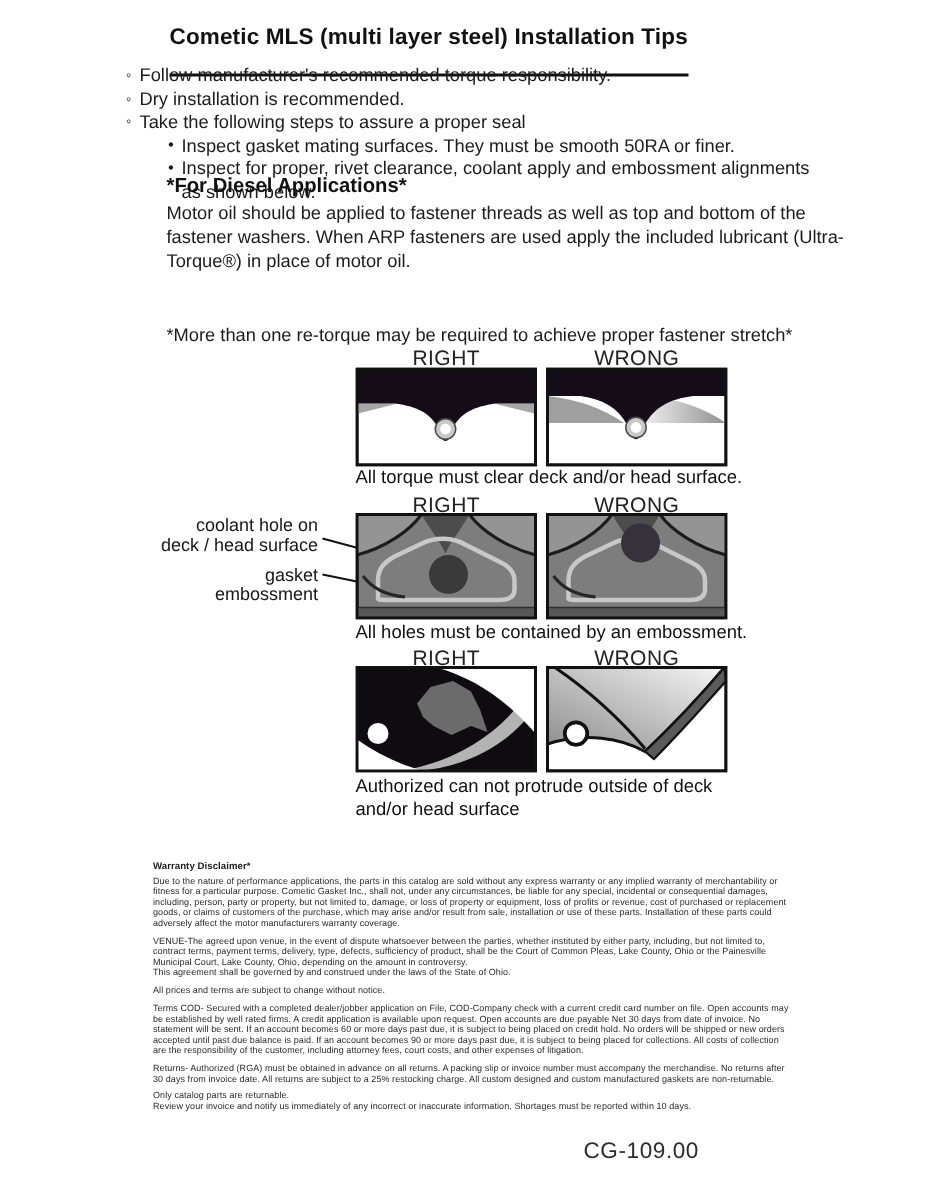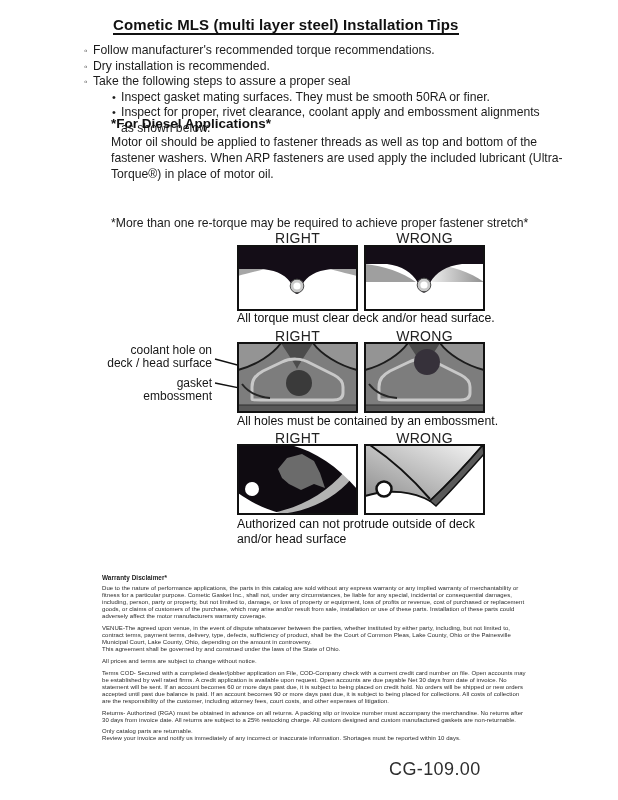--- a/index.html
+++ b/index.html
@@ -4,21 +4,21 @@
 <style>
   html,body{margin:0;padding:0;background:#ffffff;}
   #page{
     position:relative;width:618px;height:800px;background:#fff;overflow:hidden;
     font-family:"Liberation Sans","DejaVu Sans",sans-serif;color:#1c1c1c;
   }
   .abs{position:absolute;}
   
   .doc-title{
     left:113px;top:16px;font-size:15px;font-weight:bold;color:#111;
-    border-bottom:2px solid #111;padding-bottom:0;display:inline-block;letter-spacing:.1px;
+    border-bottom:2px solid #111;padding-bottom:16px;display:inline-block;letter-spacing:.1px;
   }
   .tips{left:84px;top:43px;width:470px;font-size:12.2px;line-height:15.5px;}
   .b-line{display:flex;align-items:flex-start;}
   .b-line .mk{width:9px;flex:0 0 9px;font-size:10px;line-height:15.5px;}
   .b-line.sub{padding-left:28px;}
   .b-line.sub .mk{font-size:11px;}
   
   .diesel-head{left:111px;top:116px;font-size:13.5px;font-weight:bold;color:#111;text-align:center;}
   .para{left:111px;width:452px;font-size:12.2px;line-height:16px;}
   .p1{top:134px;}
@@ -28,33 +28,33 @@
   .dg-label{width:121px;text-align:center;font-size:14px;color:#222;letter-spacing:.3px;}
   .panel{width:121px;height:66px;}
   .panel svg{display:block;}
   .caption{left:237px;font-size:12.3px;line-height:14.5px;color:#111;}
   .ann{width:106px;text-align:right;font-size:12px;line-height:12.5px;color:#161616;}
   
   .legal{left:102px;top:574px;width:424px;font-size:6px;line-height:7.1px;color:#2a2a2a;letter-spacing:.05px;}
   .legal .lg-head{font-weight:bold;font-size:6.4px;margin-bottom:4px;color:#1a1a1a;}
   .legal p{margin:0 0 4.5px 0;}
   .legal p.tight{margin-bottom:0;}
-  .doc-code{left:389px;top:759px;font-size:18px;color:#2e2e2e;letter-spacing:.4px;text-align:right;}
+  .doc-code{left:389px;top:759px;font-size:15px;color:#2e2e2e;letter-spacing:.4px;text-align:right;}
 </style>
 </head>
 <body>
 
 <div id="page">
 
   <div class="abs doc-title">Cometic MLS (multi layer steel) Installation Tips</div>
 
   <div class="abs tips">
     <div class="b-line">
       <span class="mk">◦</span>
-      <span>Follow manufacturer's recommended torque recommendations.</span>
+      <span>Follow manufacturer's recommended torque responsibility.</span>
     </div>
     <div class="b-line">
       <span class="mk">◦</span>
       <span>Dry installation is recommended.</span>
     </div>
     <div class="b-line">
       <span class="mk">◦</span>
       <span>Take the following steps to assure a proper seal</span>
     </div>
     <div class="b-line sub">

